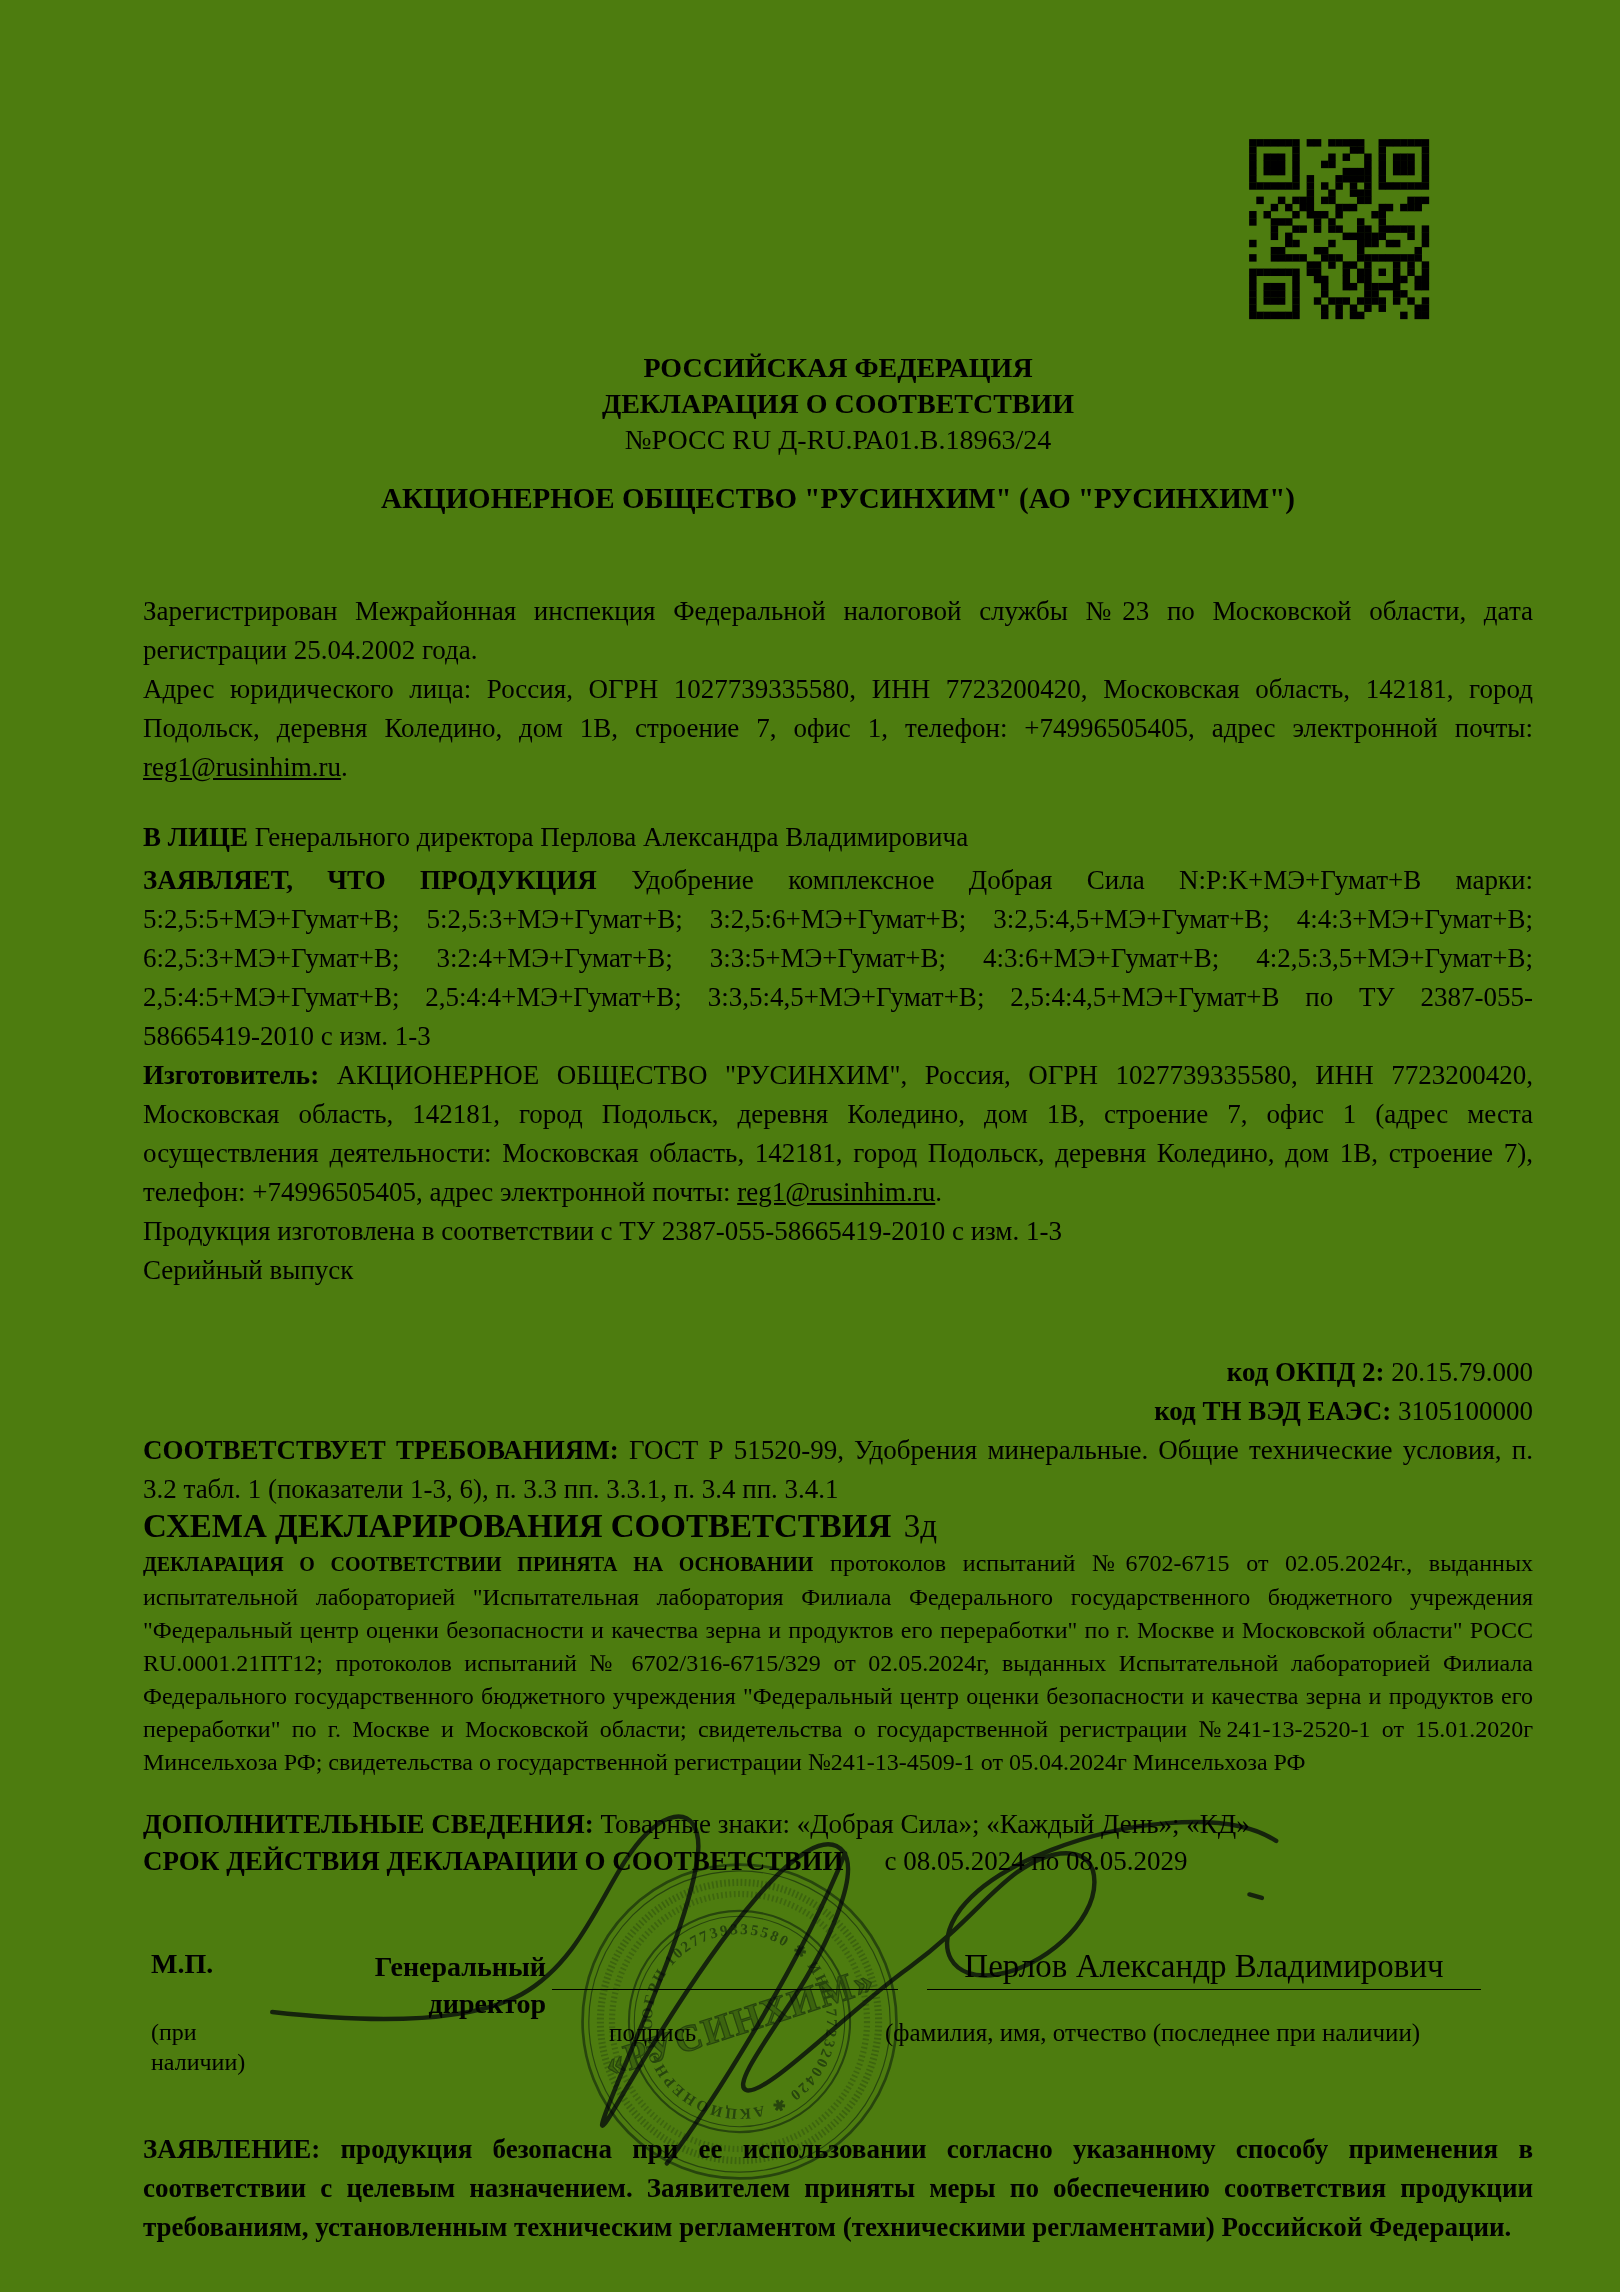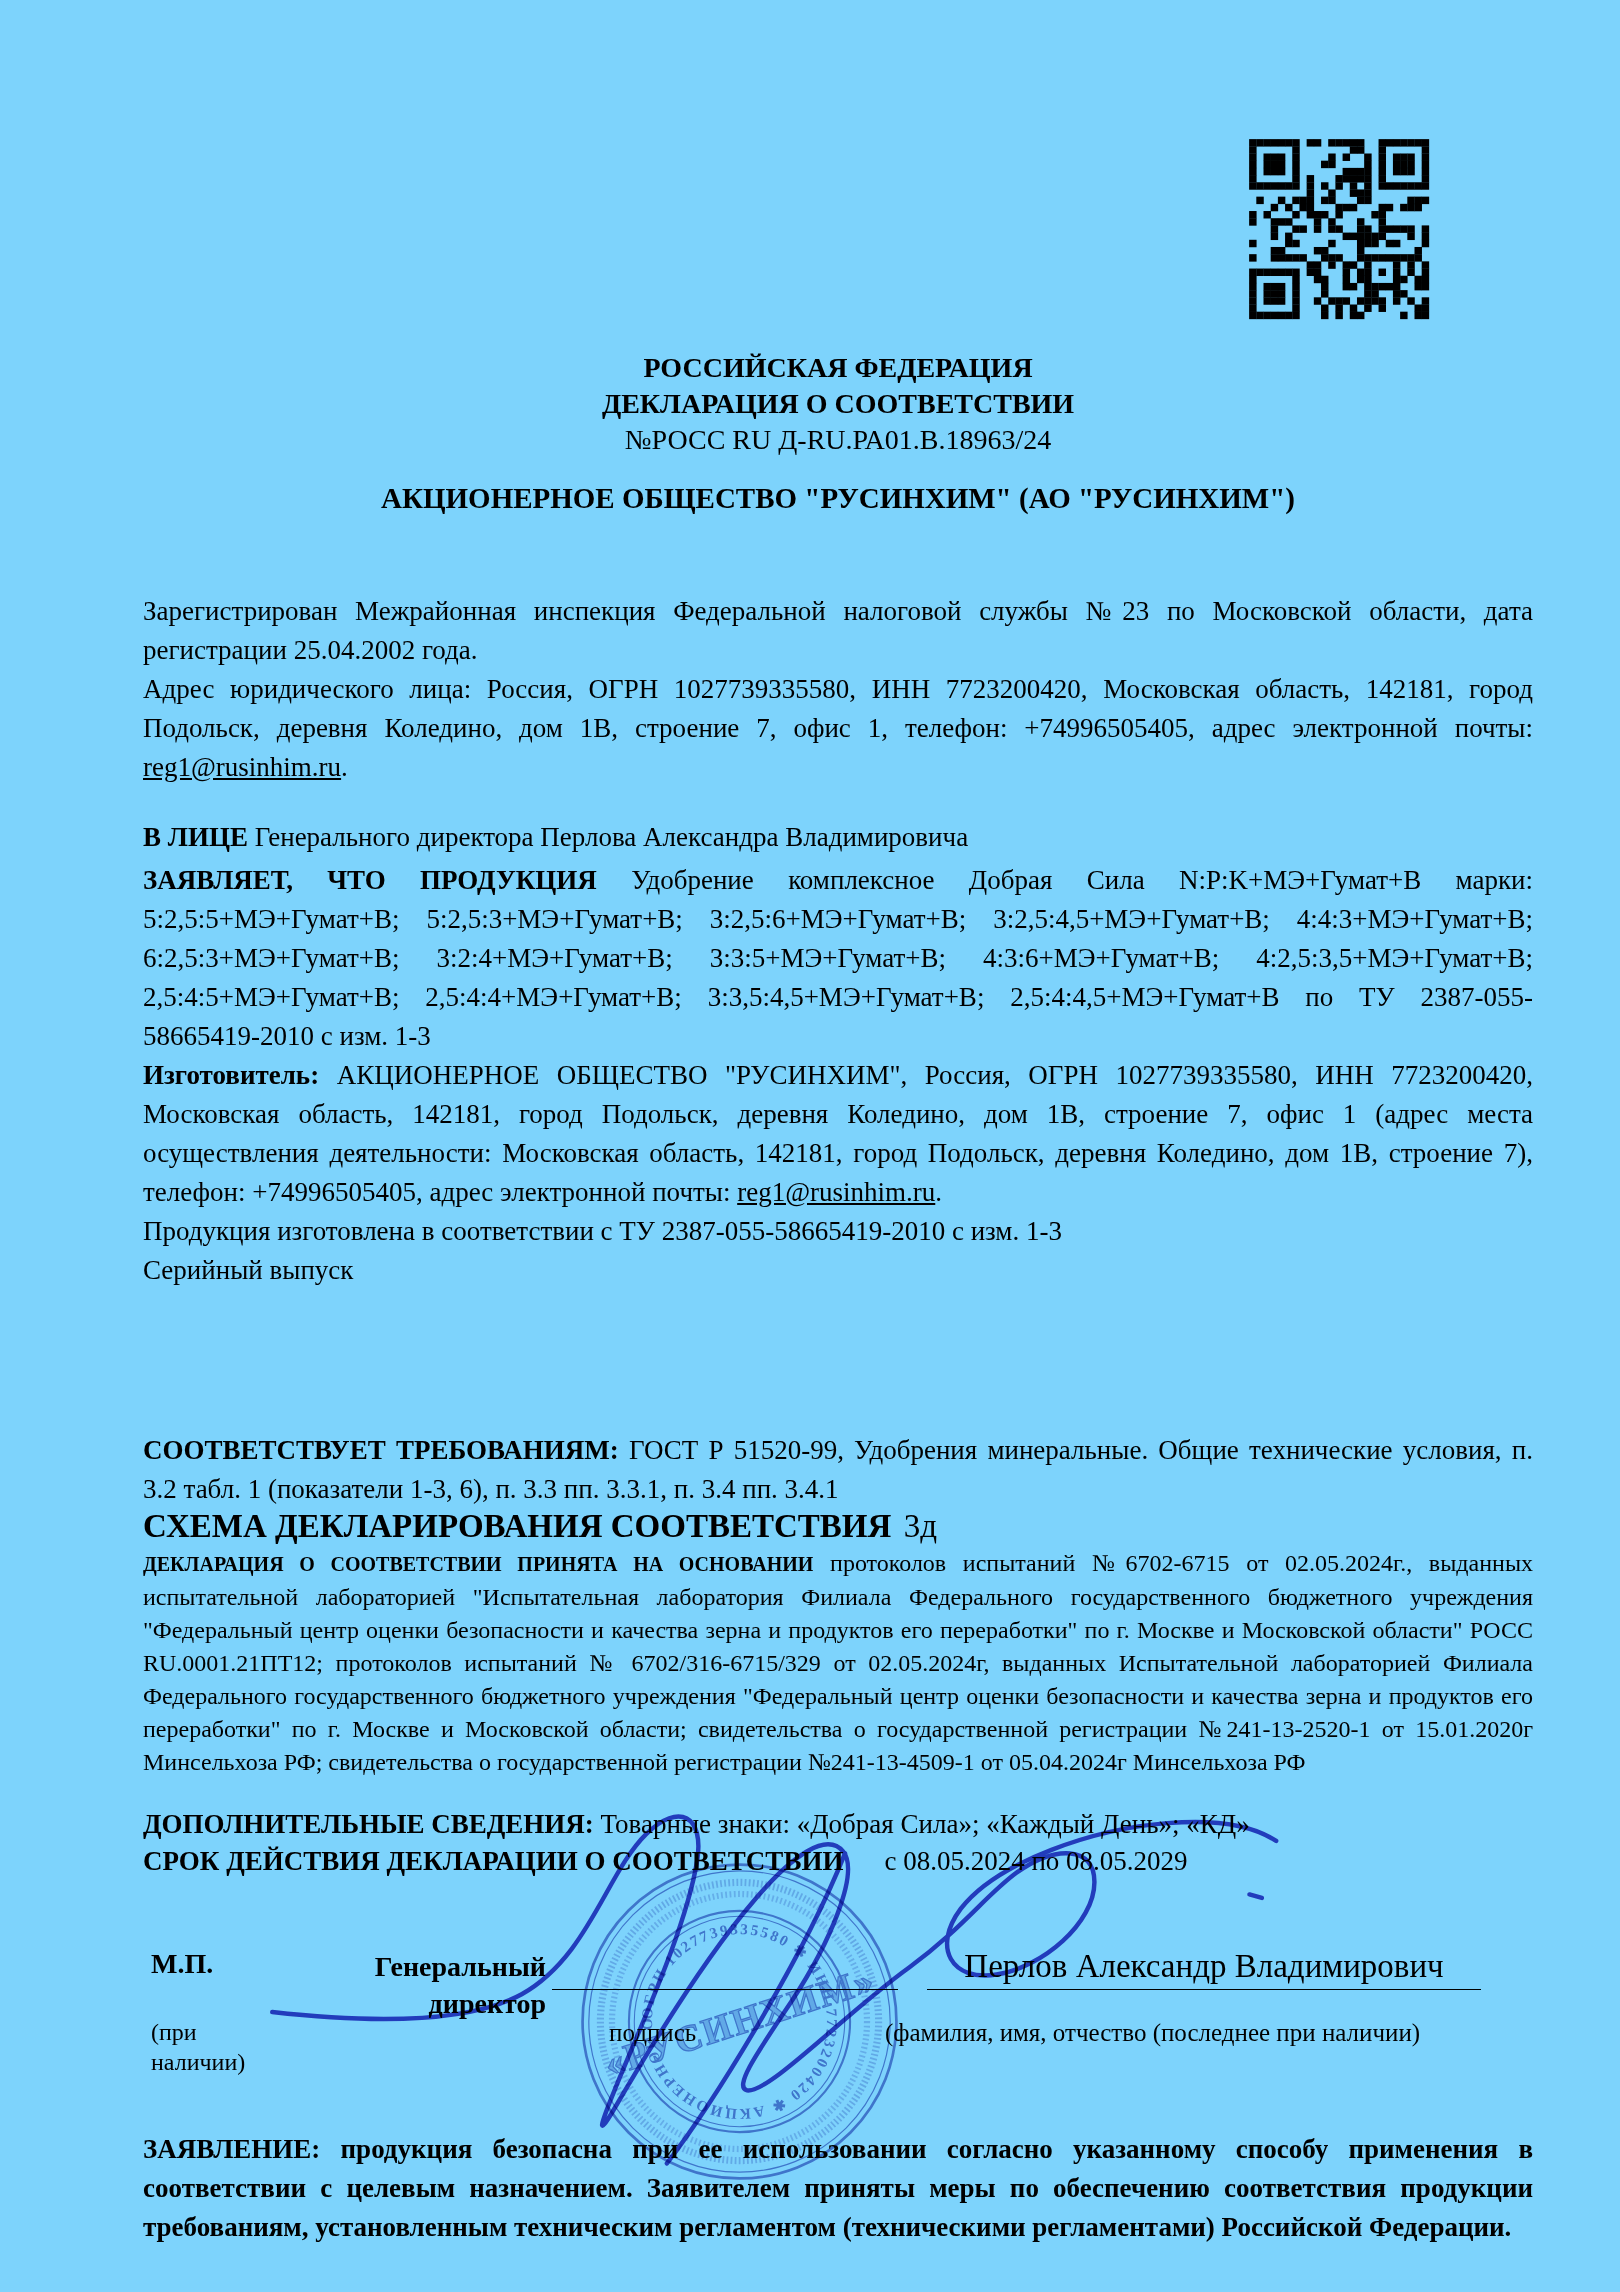--- a/index.html
+++ b/index.html
@@ -1,17 +1,17 @@
 <!DOCTYPE html>
 <html style="font-size:14.3px"><head>
 <meta charset="utf-8">
 <style>
   html,body{margin:0;padding:0;background:#ffffff;}
   .page{
-    position:relative;width:1620px;height:2293px;background:#7dd3fc;
+    position:relative;width:1620px;height:2293px;background:#4d7c0f;
     font-family:"Liberation Serif","DejaVu Serif",serif;color:#000;overflow:hidden;
   }
   .abs{position:absolute;}
   .center{text-align:center;}
   .just{text-align:justify;}
   .b{font-weight:bold;}
   .u{text-decoration:underline;}
   .header-block{left:143px;top:350px;width:1390px;font-size:28px;line-height:36px;}
   .company-title{left:143px;top:482px;width:1390px;font-size:29px;font-weight:bold;}
   .reg-para{left:143px;top:560px;width:1390px;font-size:27px;line-height:39px;margin-top:32px;}
@@ -362,20 +362,24 @@
 
   <div class="abs vlice-line"><span class="b">В ЛИЦЕ</span><span> Генерального директора Перлова Александра Владимировича</span></div>
 
   <div class="abs main-flow">
     <p class="just"><span class="b">ЗАЯВЛЯЕТ, ЧТО ПРОДУКЦИЯ</span><span> Удобрение комплексное Добрая Сила N:P:K+МЭ+Гумат+В марки: 5:2,5:5+МЭ+Гумат+В; 5:2,5:3+МЭ+Гумат+В; 3:2,5:6+МЭ+Гумат+В; 3:2,5:4,5+МЭ+Гумат+В; 4:4:3+МЭ+Гумат+В; 6:2,5:3+МЭ+Гумат+В; 3:2:4+МЭ+Гумат+В; 3:3:5+МЭ+Гумат+В; 4:3:6+МЭ+Гумат+В; 4:2,5:3,5+МЭ+Гумат+В; 2,5:4:5+МЭ+Гумат+В; 2,5:4:4+МЭ+Гумат+В; 3:3,5:4,5+МЭ+Гумат+В; 2,5:4:4,5+МЭ+Гумат+В по ТУ 2387-055-58665419-2010 с изм. 1-3</span></p>
     <p class="just"><span class="b">Изготовитель:</span><span> АКЦИОНЕРНОЕ ОБЩЕСТВО "РУСИНХИМ", Россия, ОГРН 1027739335580, ИНН 7723200420, Московская область, 142181, город Подольск, деревня Коледино, дом 1В, строение 7, офис 1 (адрес места осуществления деятельности: Московская область, 142181, город Подольск, деревня Коледино, дом 1В, строение 7), телефон: +74996505405, адрес электронной почты: </span><span class="u">reg1@rusinhim.ru</span><span>.</span></p>
     <p>Продукция изготовлена в соответствии с ТУ 2387-055-58665419-2010 с изм. 1-3</p>
     <p>Серийный выпуск</p>
   </div>
 
+  <div class="abs codes-block">
+    <div><span class="b">код ОКПД 2:</span><span> 20.15.79.000</span></div>
+    <div><span class="b">код ТН ВЭД ЕАЭС:</span><span> 3105100000</span></div>
+  </div>
 
   <div class="abs complies-para just"><span class="b">СООТВЕТСТВУЕТ ТРЕБОВАНИЯМ:</span><span> ГОСТ Р 51520-99, Удобрения минеральные. Общие технические условия, п. 3.2 табл. 1 (показатели 1-3, 6), п. 3.3 пп. 3.3.1, п. 3.4 пп. 3.4.1</span></div>
 
   <div class="abs scheme-line"><span class="b">СХЕМА ДЕКЛАРИРОВАНИЯ СООТВЕТСТВИЯ</span><span class="scheme-val">3д</span></div>
 
   <div class="abs basis-para just"><span class="basis-label">ДЕКЛАРАЦИЯ О СООТВЕТСТВИИ ПРИНЯТА НА ОСНОВАНИИ</span><span> протоколов испытаний №6702-6715 от 02.05.2024г., выданных испытательной лабораторией "Испытательная лаборатория Филиала Федерального государственного бюджетного учреждения "Федеральный центр оценки безопасности и качества зерна и продуктов его переработки" по г. Москве и Московской области" РОСС RU.0001.21ПТ12; протоколов испытаний № 6702/316-6715/329 от 02.05.2024г, выданных Испытательной лабораторией Филиала Федерального государственного бюджетного учреждения "Федеральный центр оценки безопасности и качества зерна и продуктов его переработки" по г. Москве и Московской области; свидетельства о государственной регистрации №241-13-2520-1 от 15.01.2020г Минсельхоза РФ; свидетельства о государственной регистрации №241-13-4509-1 от 05.04.2024г Минсельхоза РФ</span></div>
 
   <div class="abs additional-line"><span class="b">ДОПОЛНИТЕЛЬНЫЕ СВЕДЕНИЯ:</span><span> Товарные знаки: «Добрая Сила»; «Каждый День»; «КД»</span></div>
 
   <div class="abs validity-line b"><span>СРОК ДЕЙСТВИЯ ДЕКЛАРАЦИИ О СООТВЕТСТВИИ</span><span class="validity-val">с 08.05.2024 по 08.05.2029</span></div>

